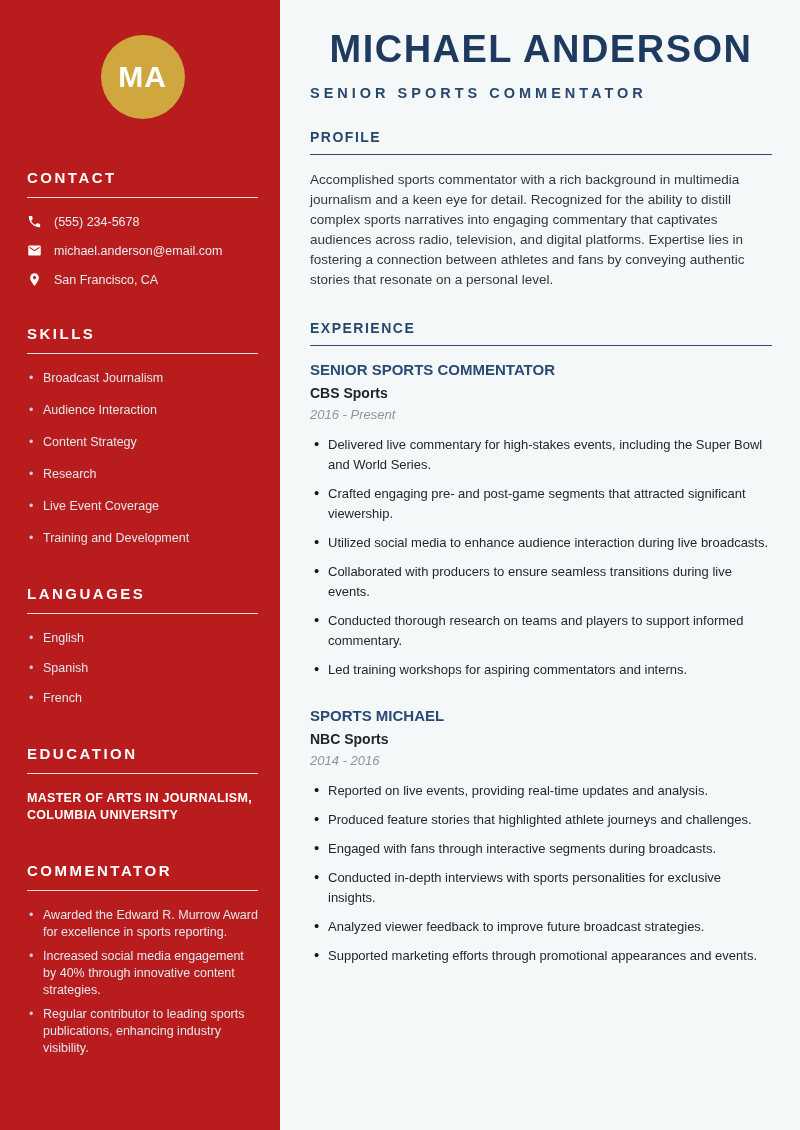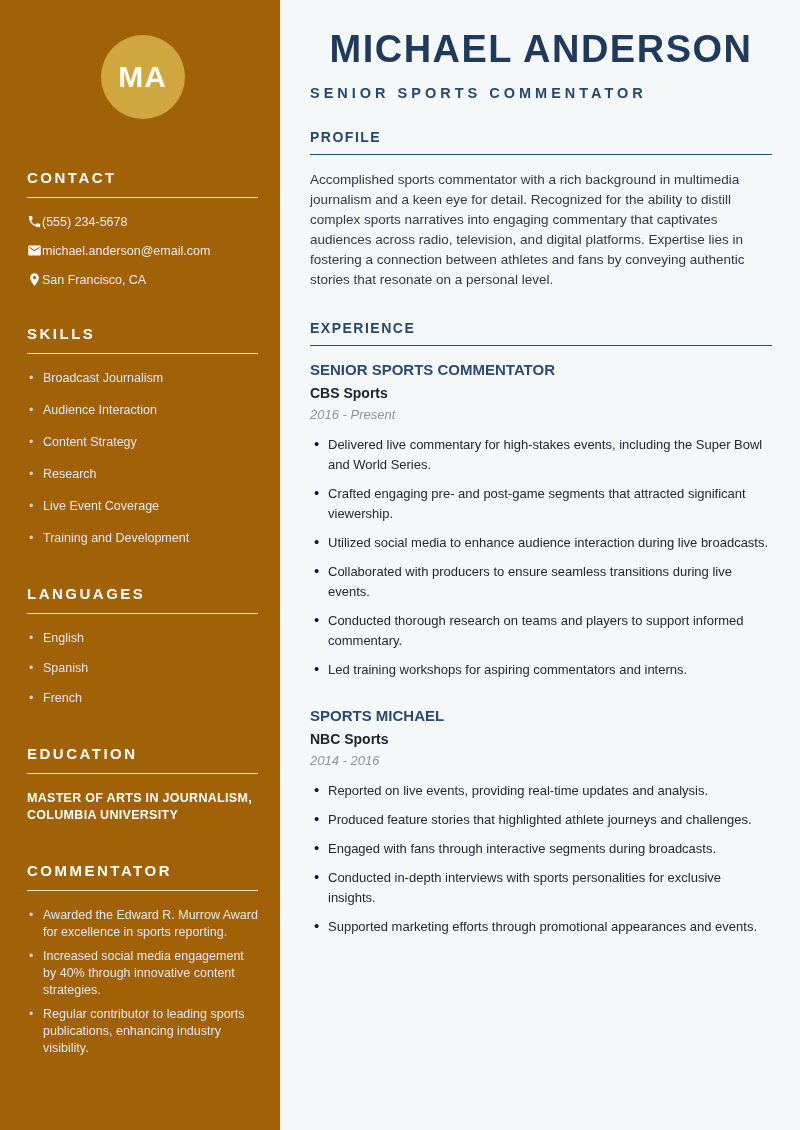--- a/index.html
+++ b/index.html
@@ -8,41 +8,41 @@
     width: 800px; height: 1130px;
     display: flex;
     font-family: "Liberation Sans", sans-serif;
     background: #f5f8f9;
     overflow: hidden;
   }
 
   
   .sidebar {
     width: 280px; min-width: 280px; height: 1130px;
-    background: #a16207;
+    background: #b91c1c;
     color: #e6ebf2;
     padding: 35px 22px 30px 27px;
   }
   .avatar-wrap { text-align: center; margin-bottom: 50px; }
   .avatar {
     width: 84px; height: 84px; border-radius: 50%;
     background: #d0a63e; color: #ffffff;
     font-size: 30px; font-weight: bold; letter-spacing: 1px;
     display: flex; align-items: center; justify-content: center;
     margin: 0 auto;
   }
   .side-section { margin-bottom: 38px; }
   .side-heading {
     color: #ffffff; font-size: 15px; font-weight: bold;
     letter-spacing: 2.5px;
     padding-bottom: 11px; margin-bottom: 16px;
     border-bottom: 1px solid rgba(255,255,255,0.85);
   }
   .contact-row {
-    display: flex; align-items: center; 
+    display: flex; align-items: center; gap: 12px;
     font-size: 12.5px; color: #e6ebf2;
     margin-bottom: 14px;
   }
   .contact-row .cicon { width: 15px; height: 15px; flex: 0 0 15px; display: inline-flex; }
   .contact-row .cicon svg { width: 15px; height: 15px; fill: #ffffff; }
   ul.side-list { list-style: none; margin: 0; padding: 0; }
   ul.side-list li {
     position: relative; padding-left: 16px;
     font-size: 12.5px; color: #e0e7ef;
     margin-bottom: 15px; line-height: 17px;
@@ -202,18 +202,19 @@
 
     <div class="job">
       <div class="job-title">SPORTS MICHAEL</div>
       <div class="job-company">NBC Sports</div>
       <div class="job-dates">2014 - 2016</div>
       <ul class="job-bullets">
         <li>Reported on live events, providing real-time updates and analysis.</li>
         <li>Produced feature stories that highlighted athlete journeys and challenges.</li>
         <li>Engaged with fans through interactive segments during broadcasts.</li>
         <li>Conducted in-depth interviews with sports personalities for exclusive insights.</li>
+        <li>Analyzed viewer feedback to improve future broadcast strategies.</li>
         <li>Supported marketing efforts through promotional appearances and events.</li>
       </ul>
     </div>
   </section>
 
 </main>
 
 </body></html>

